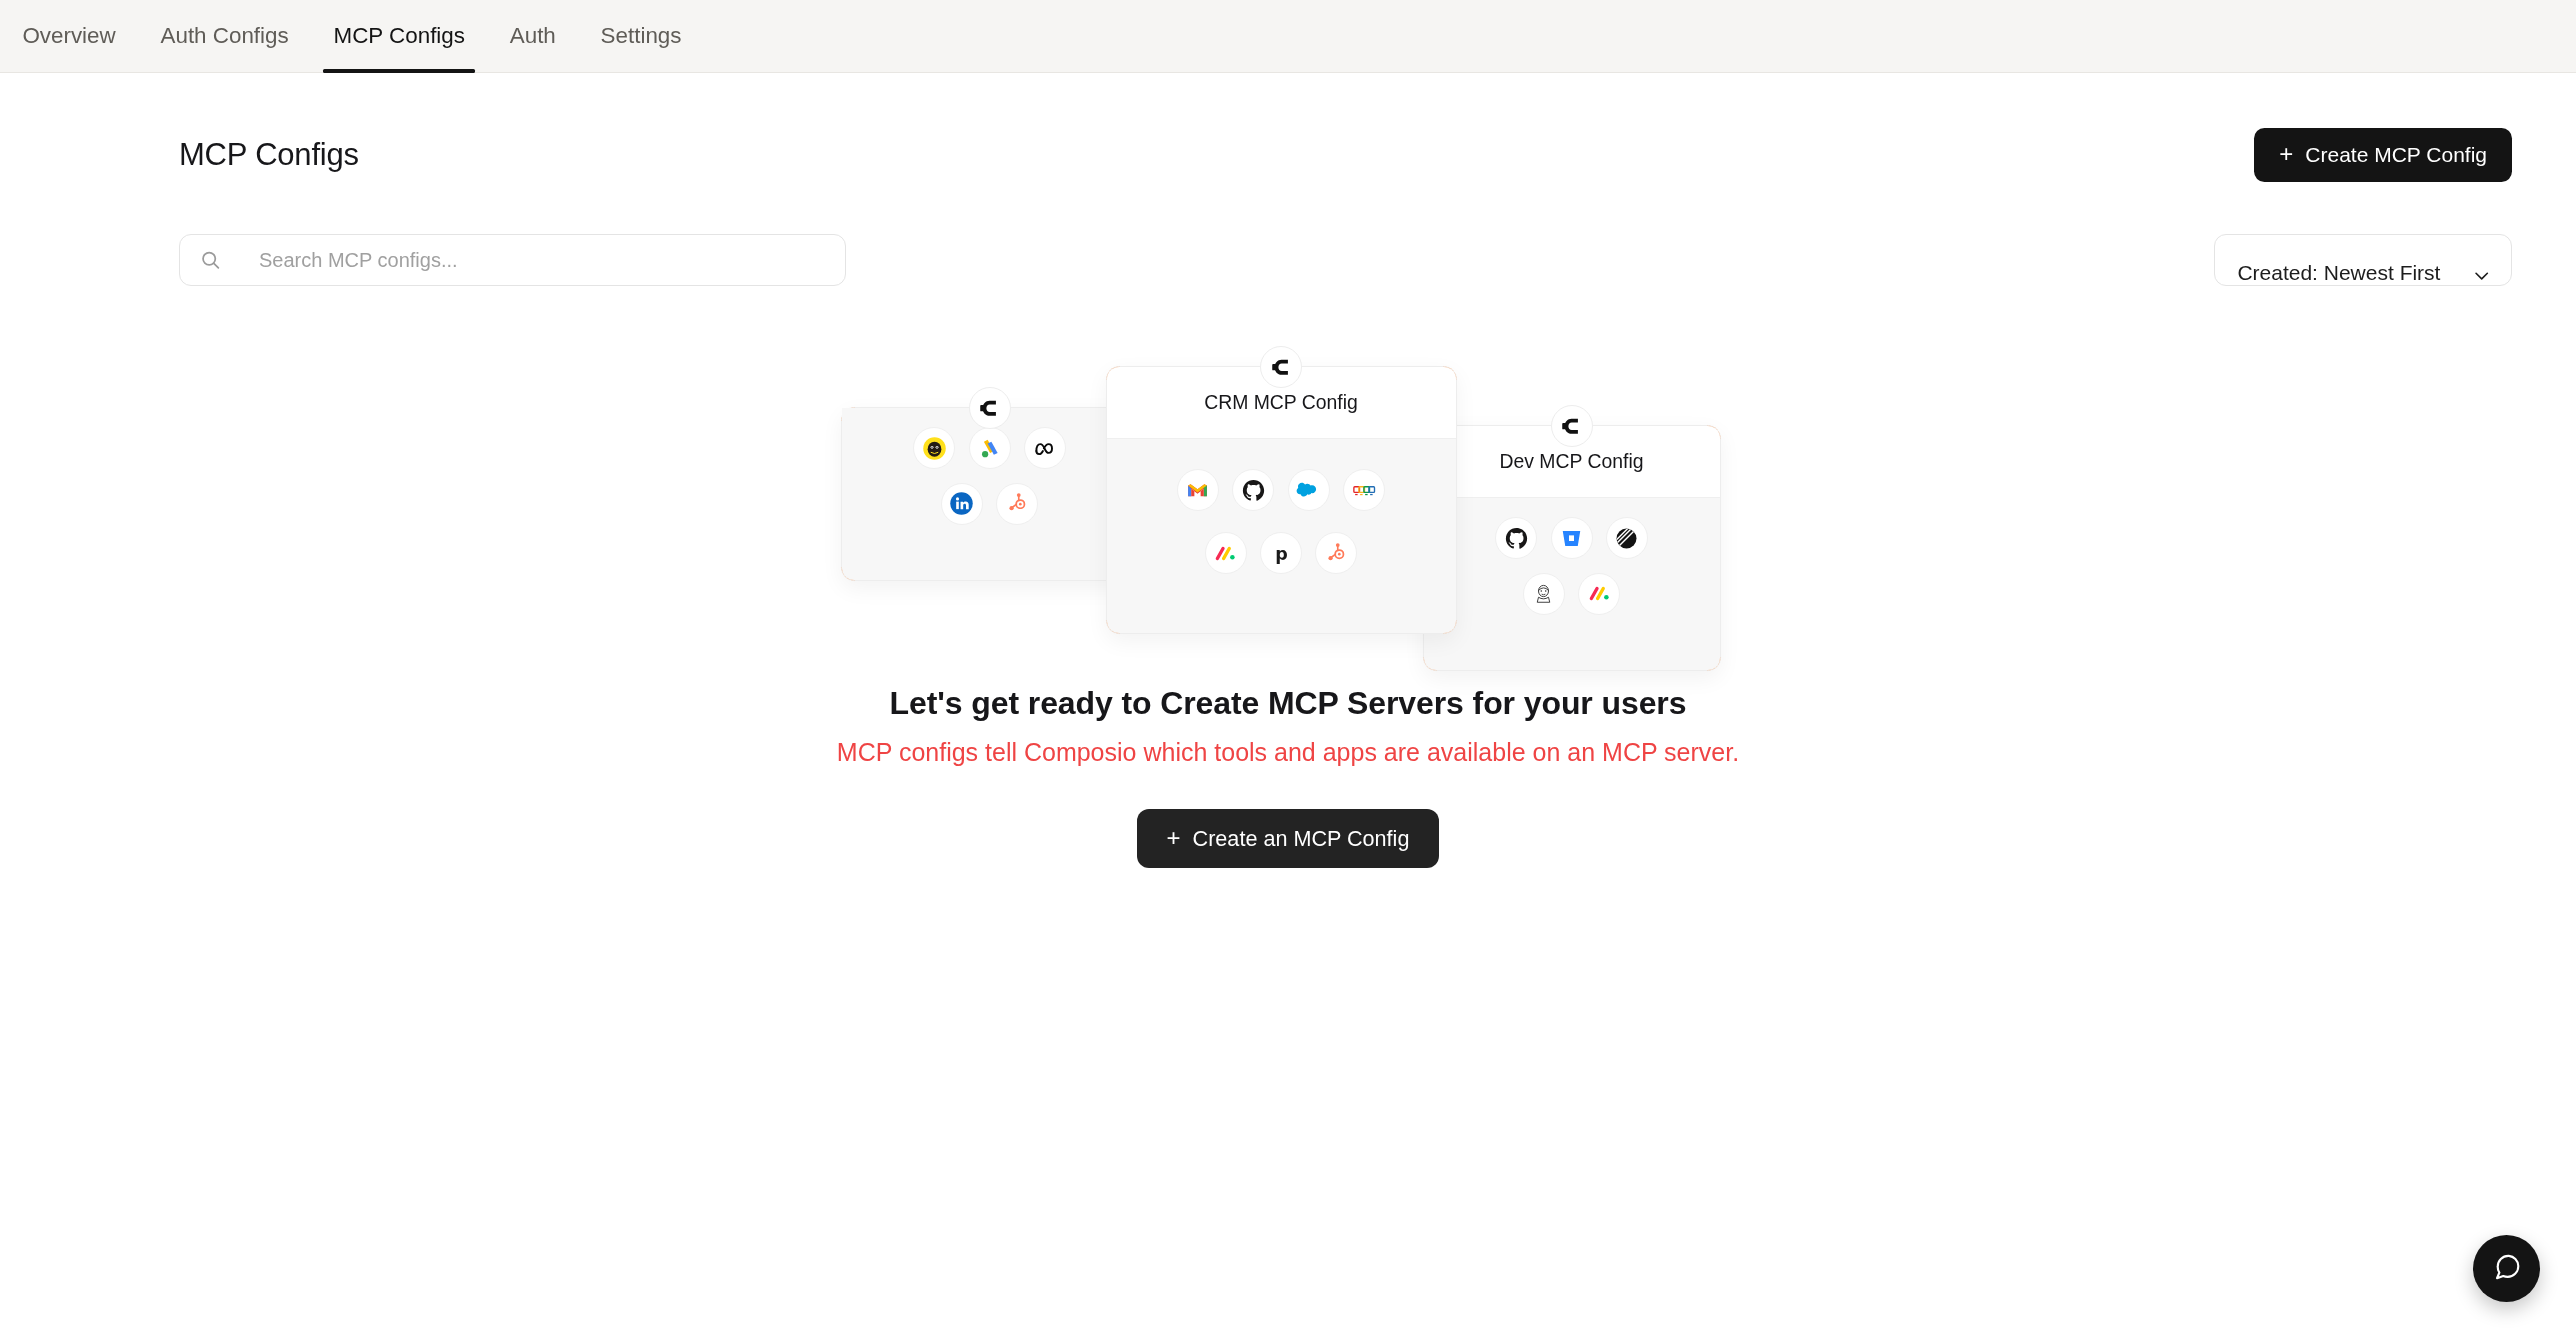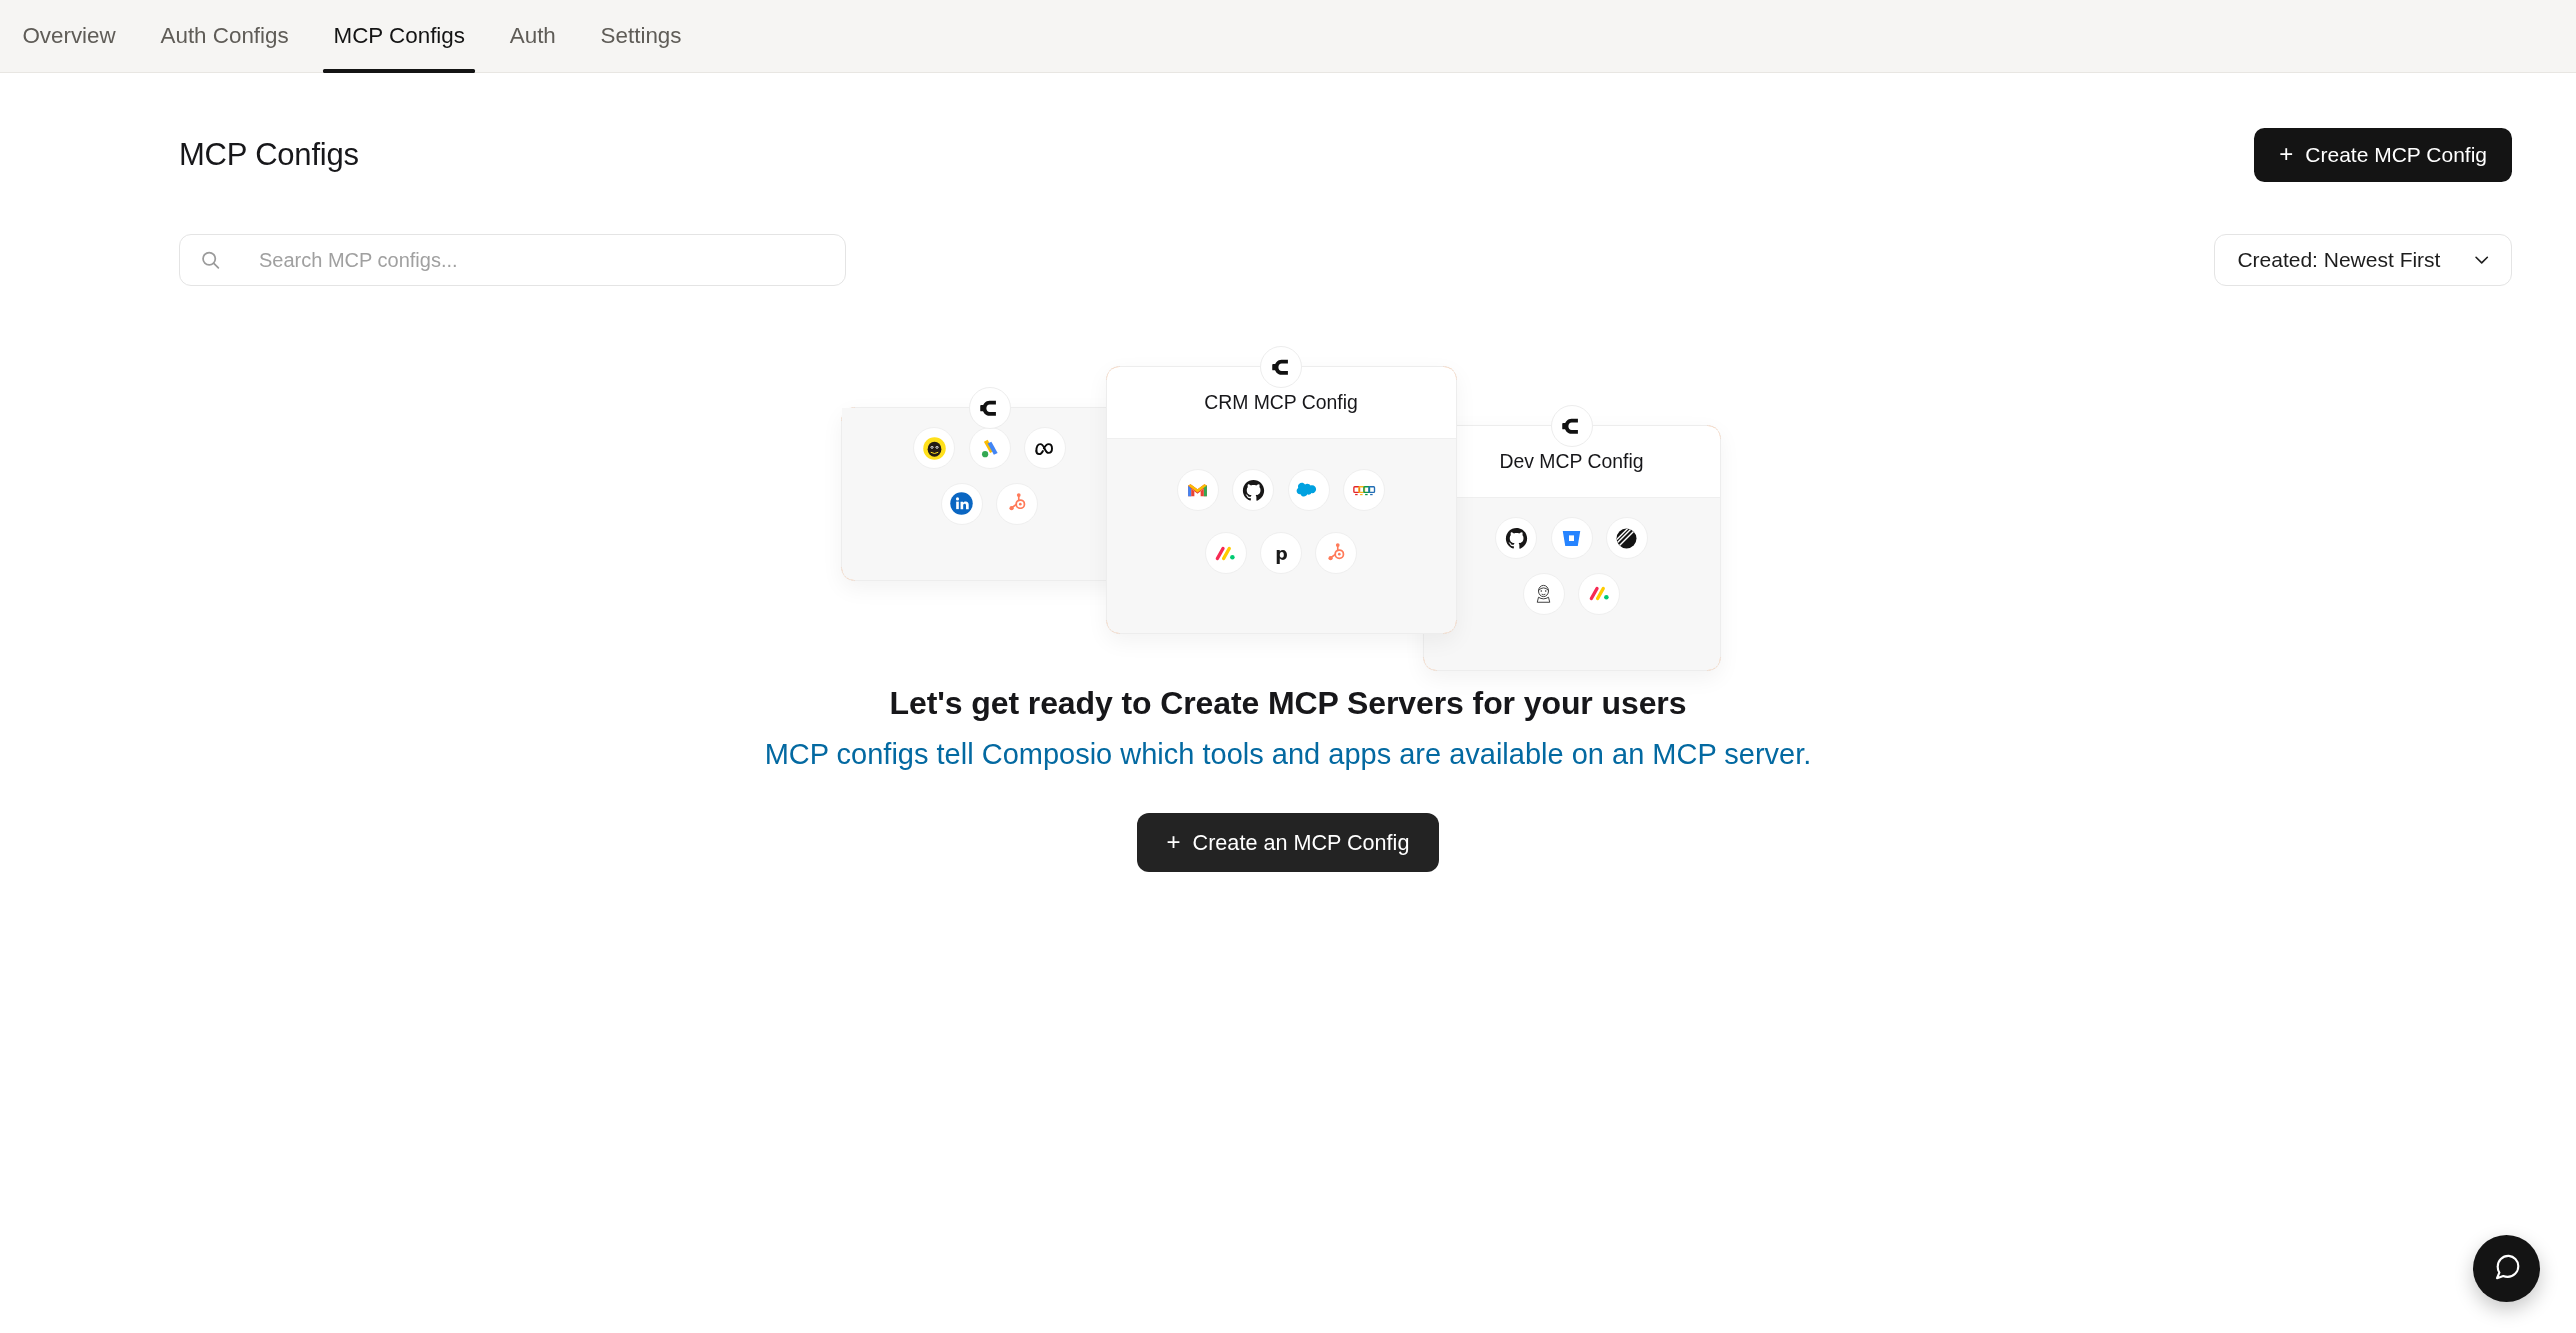--- a/index.html
+++ b/index.html
@@ -112,21 +112,21 @@
   .search-icon {
     position: absolute;
     left: 21px; top: 50%;
     transform: translateY(-50%);
     width: 21px; height: 21px;
     pointer-events: none;
   }
 
   .sort-select {
     display: inline-flex;
-    align-items: center;
+    align-items: flex-end;
     justify-content: space-between;
     gap: 22.4px;
     min-width: 298px;
     height: 52px;
     border: 1.5px solid #e4e4e4;
     border-radius: 12px;
     background: #ffffff;
     padding: 0 19.4px 0 22.4px;
     font-size: 21px;
     color: #1d1d1d;
@@ -222,22 +222,22 @@
 
   .empty-title {
     margin-top: 34px;
     font-size: 32px;
     color: #17171a;
     font-weight: 700;
     letter-spacing: -0.1px;
   }
   .empty-sub {
     margin-top: 16.4px;
-    font-size: 29px;
-    color: #0369a1;
+    font-size: 25px;
+    color: #ef4444;
   }
   .empty-cta { margin-top: 42px; }
   .empty-cta .btn-dark {
     background: #232323;
     border-radius: 12px;
     padding: 16.4px 30px;
     font-size: 21.6px;
   }
 
   

